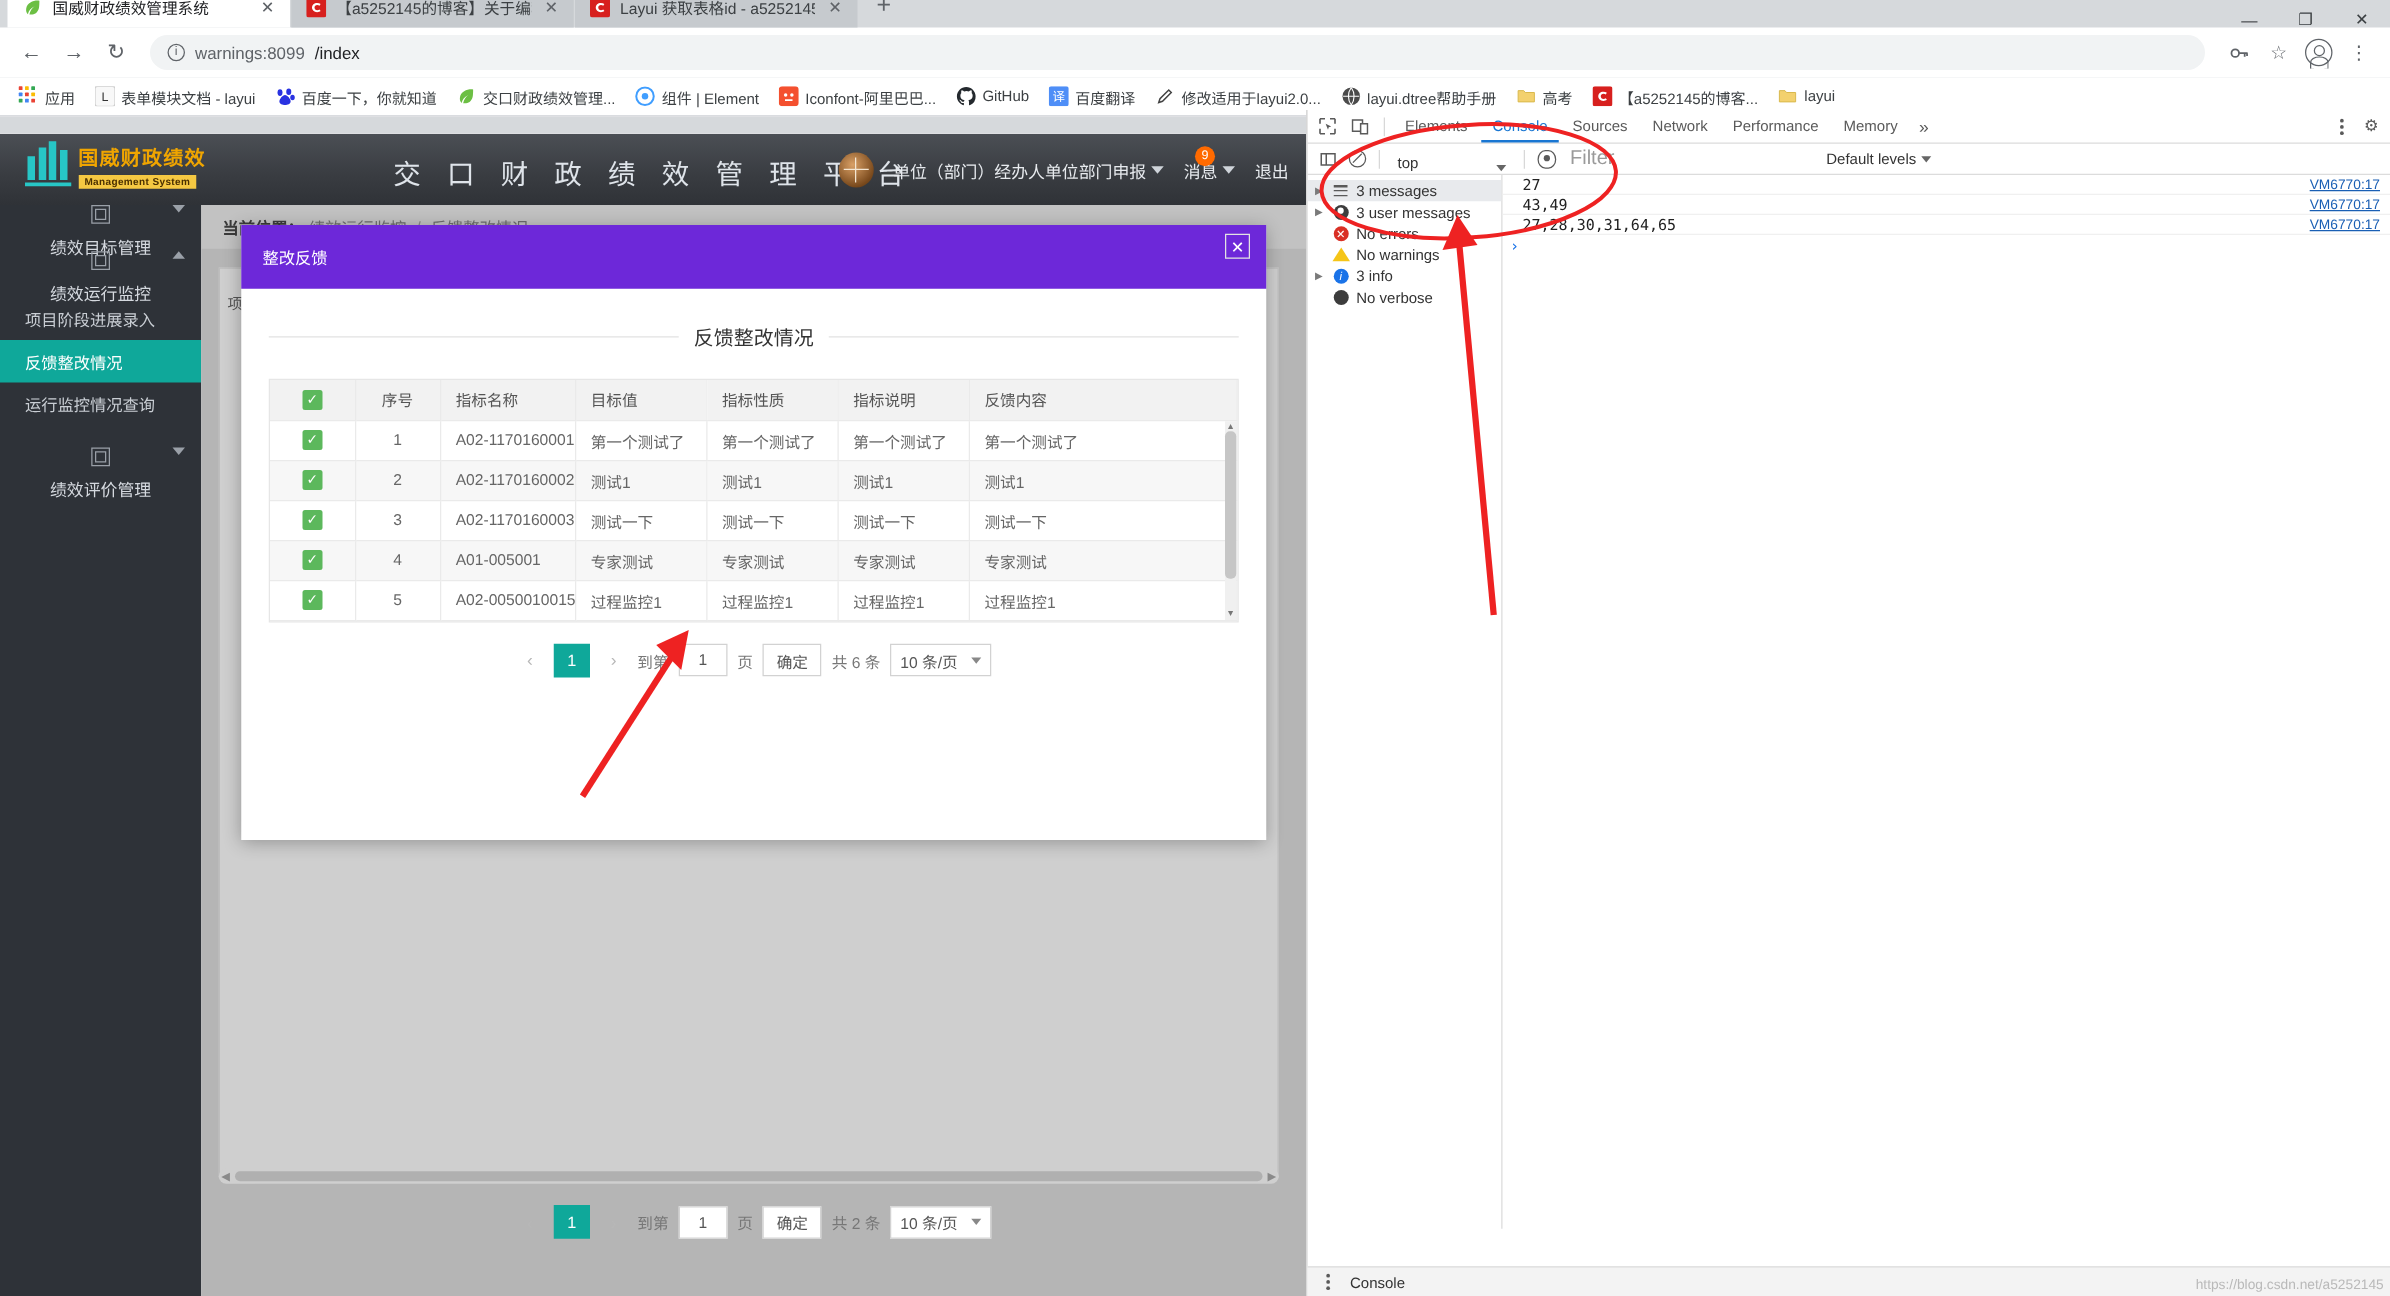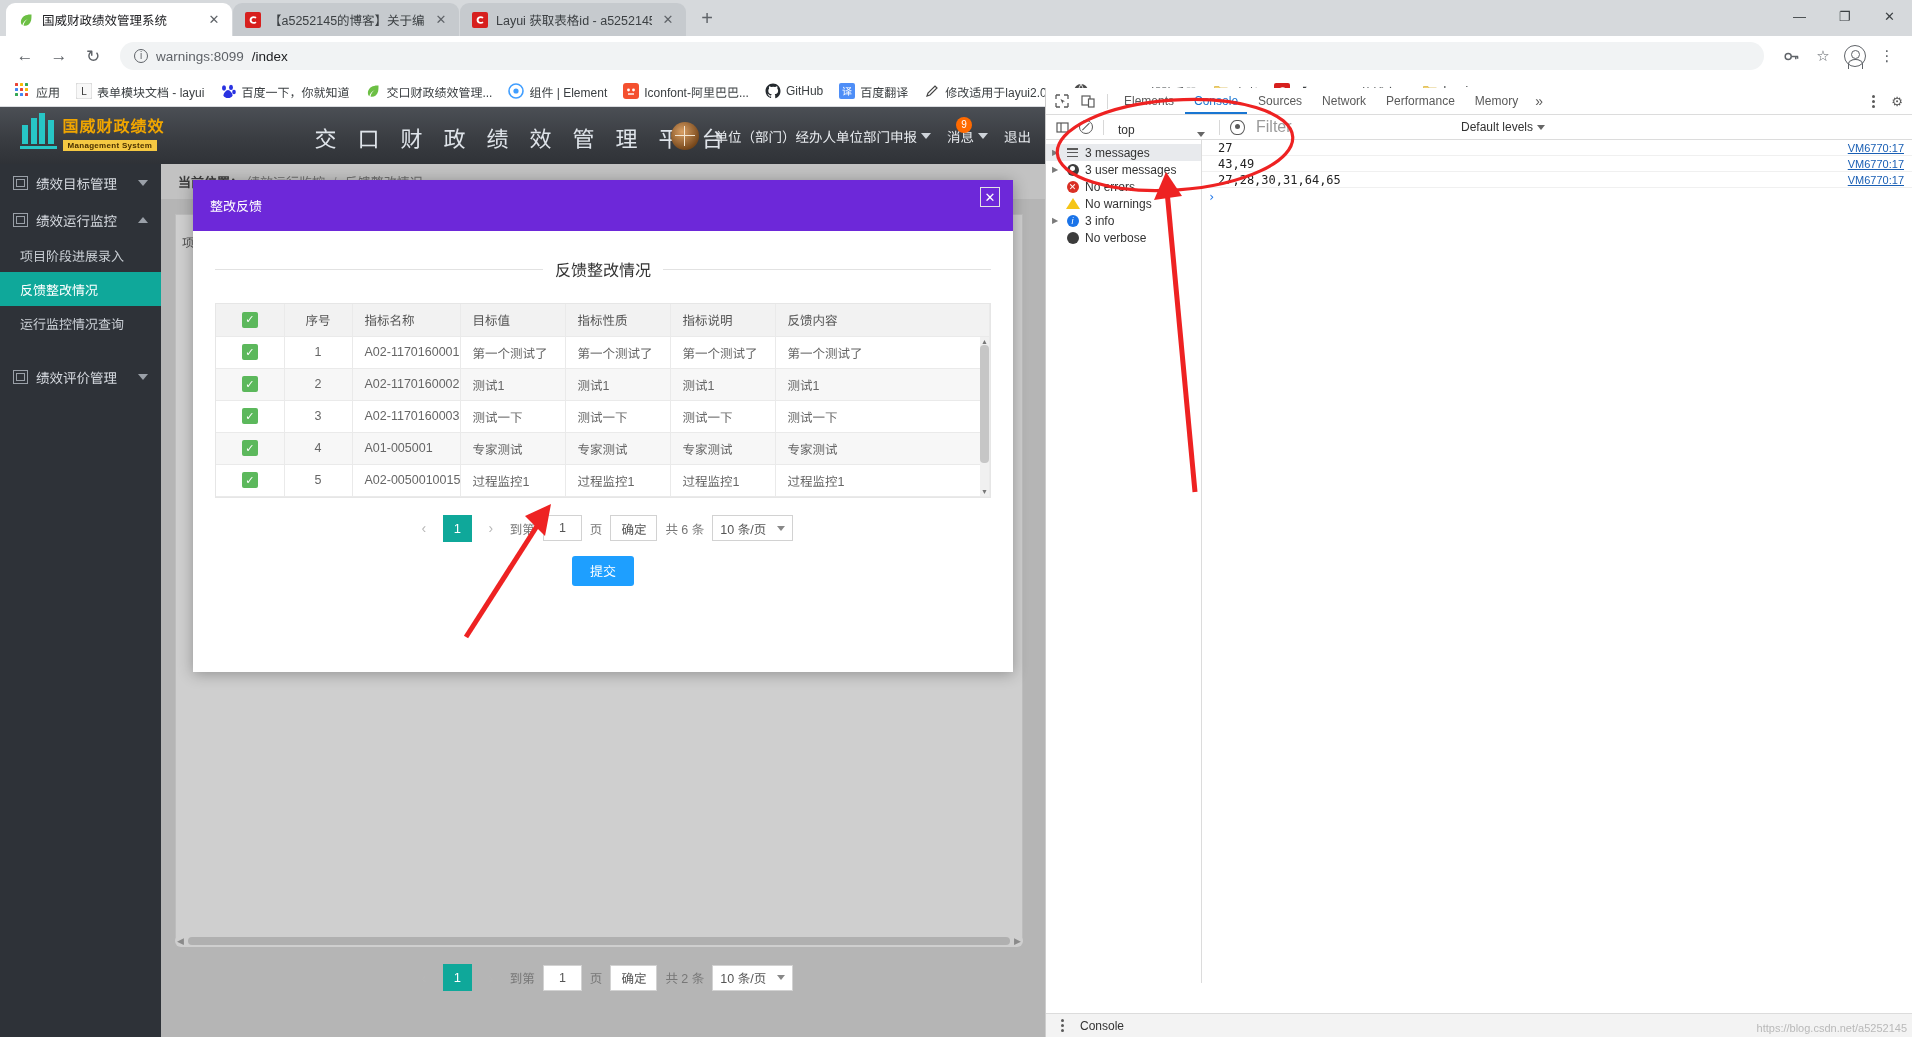--- a/index.html
+++ b/index.html
@@ -8,21 +8,21 @@
     width: 1912px; height: 1037px;
     font-family: "Liberation Sans", "DejaVu Sans", sans-serif;
     font-size: 13px;
     overflow: hidden;
     background: #fff;
   }
   .app { position: relative; width: 1912px; height: 1037px; }
 
   
   .browser-chrome { position: absolute; left:0; top:0; width:1912px; height:107px; background:#d6d9dc; }
-  .tabstrip { position: relative; height: 36px; padding-left: 6px; display: flex; align-items: flex-end; }
+  .tabstrip { position: relative; height: 22px; padding-left: 6px; display: flex; align-items: flex-end; }
   .tab {
     position: relative; display: flex; align-items: center; gap: 8px;
     height: 33px; padding: 0 10px 0 12px; width: 226px;
     border-radius: 9px 9px 0 0; font-size: 12.5px; color: #3c4043;
     background: #c6cace; margin-right: 1px; overflow: hidden; cursor: default;
   }
   .tab.active { background: #fff; color: #202124; }
   .tab .favicon { width: 16px; height: 16px; flex: 0 0 16px; display:block; }
   .tab .tab-title { flex: 1 1 auto; white-space: nowrap; overflow: hidden; text-overflow: clip; }
   .tab .tab-close { flex: 0 0 16px; width: 16px; height:16px; line-height:15px; text-align:center; font-size:13px; color:#5f6368; }
@@ -68,21 +68,21 @@
   .user-badge { width:28px;height:28px;border-radius:50%;background:radial-gradient(circle at 40% 35%,#d9a066,#7a4a1d 70%,#4a2c0f);position:relative;flex:0 0 28px; }
   .user-badge::before{content:"";position:absolute;left:4px;top:13px;width:20px;height:1.5px;background:#f4e6d2;}
   .user-badge::after{content:"";position:absolute;left:13px;top:4px;width:1.5px;height:20px;background:#f4e6d2;}
   .hdr-item { display:flex; align-items:center; gap:4px; position:relative; white-space:nowrap; }
   .caret-dn { width:0;height:0;border-left:5px solid transparent;border-right:5px solid transparent;border-top:6px solid #cfd4da; }
   .msg-badge { position:absolute; top:-9px; right:16px; min-width:16px;height:16px;border-radius:50%;background:#ff6a00;color:#fff;font-size:10px;line-height:16px;text-align:center;padding:0 3px; }
 
   .body-row { display:flex; height: 873px; }
   .sidebar { width:161px; flex:0 0 161px; background:#2e3238; color:#c5c9cf; overflow:hidden; }
   .side-item { height:37px; display:flex; align-items:center; gap:8px; padding:0 13px; font-size:13.5px; position:relative; white-space:nowrap; }
-  .side-item.group { color:#d5d9df; }
+  .side-item.group { color:#d5d9df;flex-direction:column; }
   .side-item .sicon { width:15px;height:14px;border:1.4px solid #9aa0a8;flex:0 0 15px;position:relative; }
   .side-item .sicon::after{content:"";position:absolute;left:2px;top:2px;right:2px;bottom:2px;border:1px solid #9aa0a8;}
   .side-item .scaret { position:absolute; right:13px; width:0;height:0;border-left:5px solid transparent;border-right:5px solid transparent; }
   .scaret.down { border-top:6px solid #9aa0a8; }
   .scaret.up { border-bottom:6px solid #9aa0a8; }
   .side-sub { height:34px; display:flex; align-items:center; padding:0 20px; font-size:13px; color:#c9ced4; }
   .side-sub.active { background:#0fa89a; color:#fff; }
 
   .content { flex:1 1 auto; background:#b5b5b5; position:relative; overflow:hidden; }
   .crumb { height:35px; background:#c2c2c2; display:flex; align-items:center; padding-left:17px; font-size:13px; color:#6d6d6d; gap:4px; }
@@ -545,23 +545,20 @@
           <span class="pg-inp">1</span>
           <span>页</span>
           <span class="pg-btn">确定</span>
           <span>共 6 条</span>
           <span class="pg-sel">
             <span>10 条/页</span>
             <span class="cdn"></span>
           </span>
         </div>
 
-        <div class="submit-row">
-          <button class="btn-submit">提交</button>
-        </div>
       </div>
     </div>
   </div>
 
   <div class="devtools">
     <div class="dt-tabs">
       <span class="dt-icn">
         <svg width="14" height="14" viewBox="0 0 14 14">
             <path d="M1 1h4M1 1v4M13 1H9M13 1v4M1 13h4M1 13V9M13 13H9M13 13V9" stroke="#5a5a5a" stroke-width="1.3" fill="none"></path>
             <path d="M5.5 5l4.5 2.2-2 .6-.6 2z" fill="#5a5a5a"></path>

